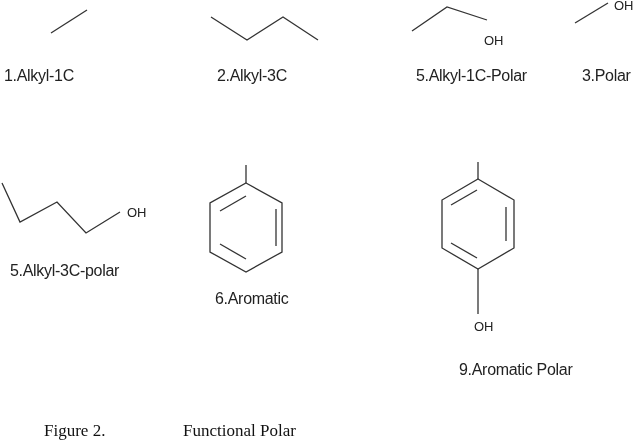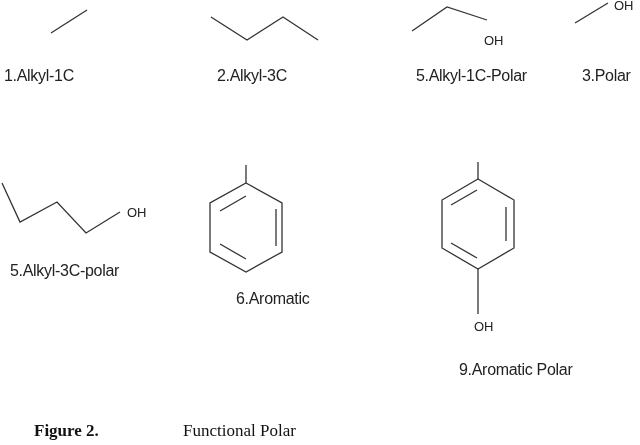--- a/index.html
+++ b/index.html
@@ -47,17 +47,17 @@
 <span class="atom" style="left:484px;top:33px;">OH</span>
 <span class="atom" style="left:614px;top:-2px;">OH</span>
 <span class="atom" style="left:127px;top:205px;">OH</span>
 <span class="atom" style="left:474px;top:319px;">OH</span>
 
 <span class="lbl" style="left:4px;top:67px;">1.Alkyl-1C</span>
 <span class="lbl" style="left:217px;top:67px;">2.Alkyl-3C</span>
 <span class="lbl" style="left:416px;top:67px;">5.Alkyl-1C-Polar</span>
 <span class="lbl" style="left:582px;top:67px;">3.Polar</span>
 <span class="lbl" style="left:10px;top:262px;">5.Alkyl-3C-polar</span>
-<span class="lbl" style="left:215px;top:290px;margin-left:21px;">6.Aromatic</span>
+<span class="lbl" style="left:215px;top:290px;">6.Aromatic</span>
 <span class="lbl" style="left:459px;top:361px;">9.Aromatic Polar</span>
 
-<span class="caption" style="left:34px;font-weight:bold;">Figure 2.</span>
+<span class="caption" style="left:44px;">Figure 2.</span>
 <span class="caption" style="left:183px;">Functional Polar</span>
 
 </body></html>

